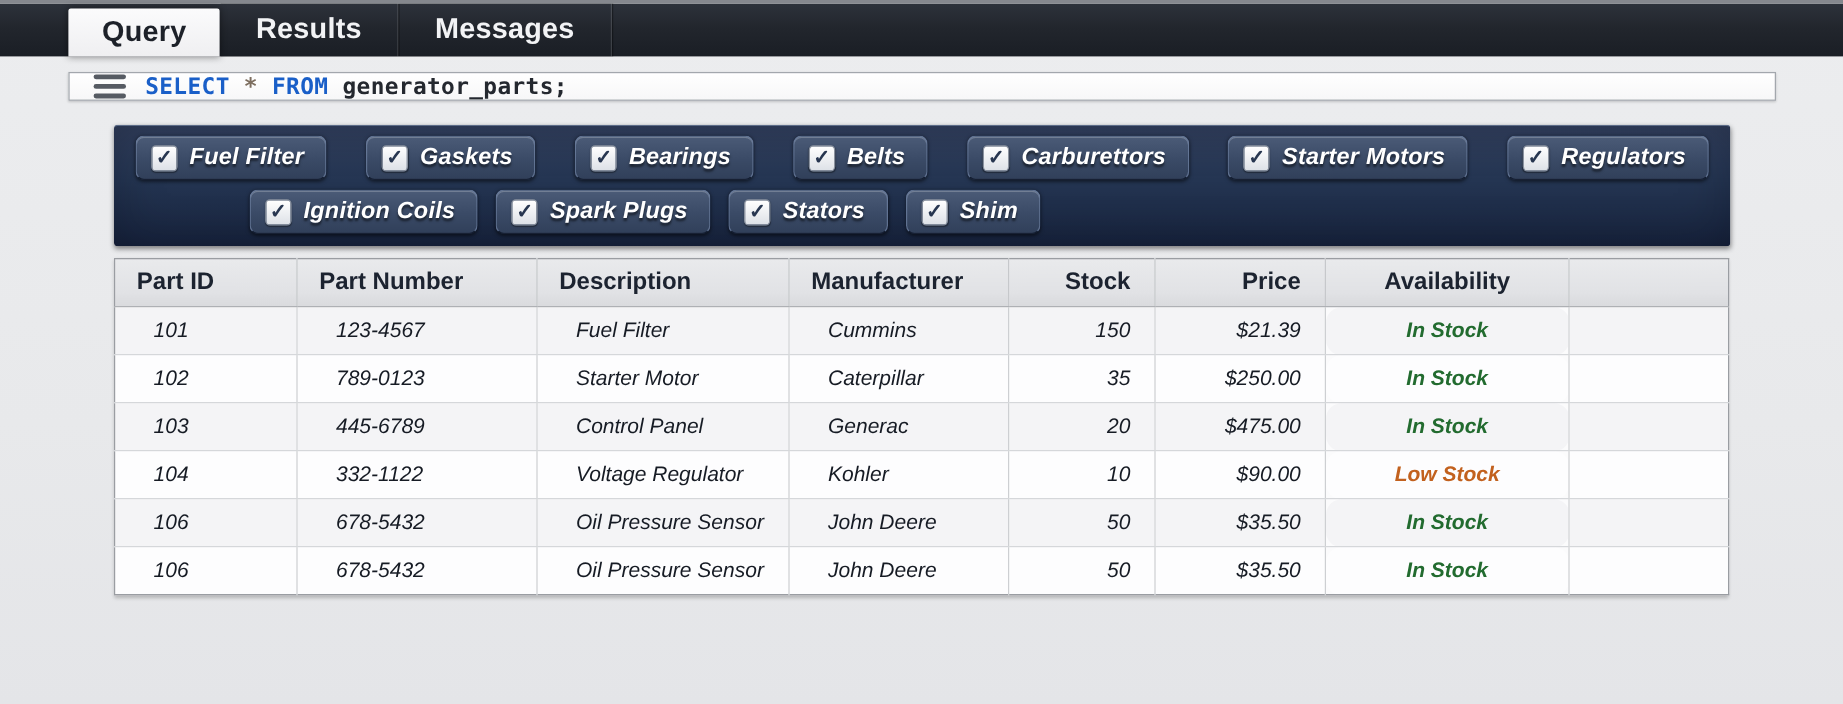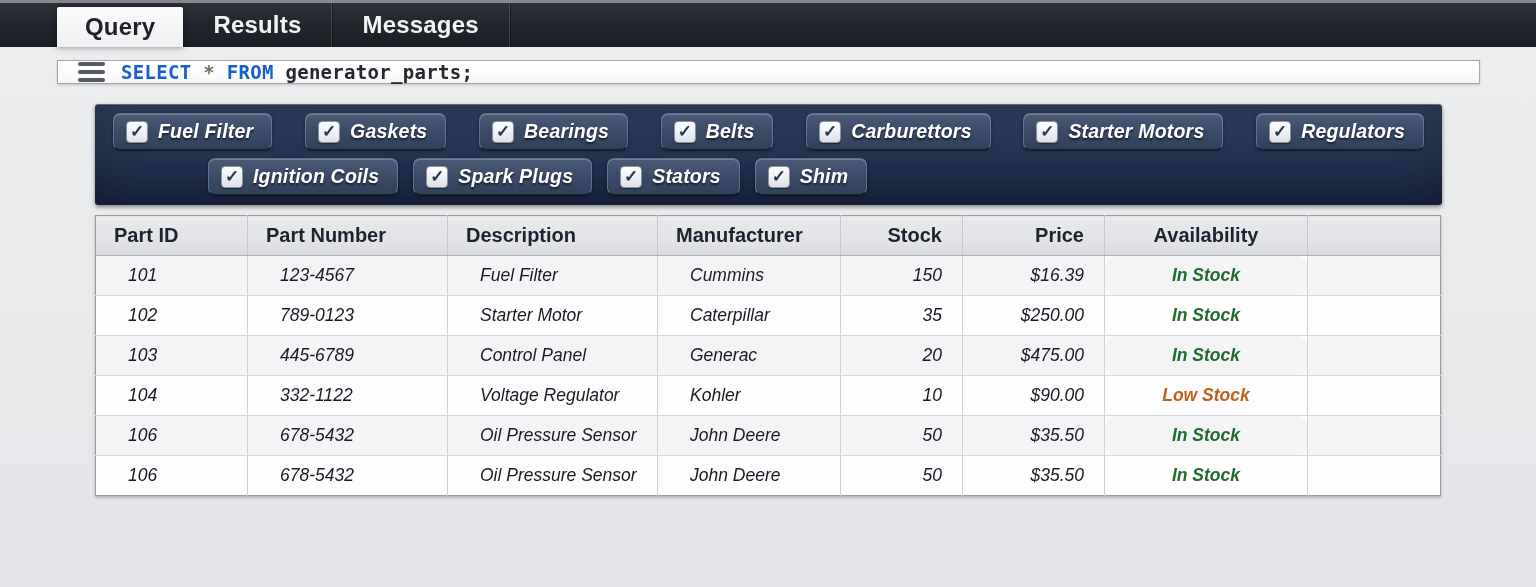--- a/index.html
+++ b/index.html
@@ -226,21 +226,21 @@
         <th class=""></th>
       </tr>
     </thead>
   <tbody>
       <tr>
         <td class="">101</td>
         <td class="">123-4567</td>
         <td class="">Fuel Filter</td>
         <td class="">Cummins</td>
         <td class="al-r">150</td>
-        <td class="al-r">$16.39</td>
+        <td class="al-r">$21.39</td>
         <td class="al-c status" style="color: rgb(34, 107, 47);">In Stock</td>
         <td class=""></td>
       </tr>
       <tr>
         <td class="">102</td>
         <td class="">789-0123</td>
         <td class="">Starter Motor</td>
         <td class="">Caterpillar</td>
         <td class="al-r">35</td>
         <td class="al-r">$250.00</td>

